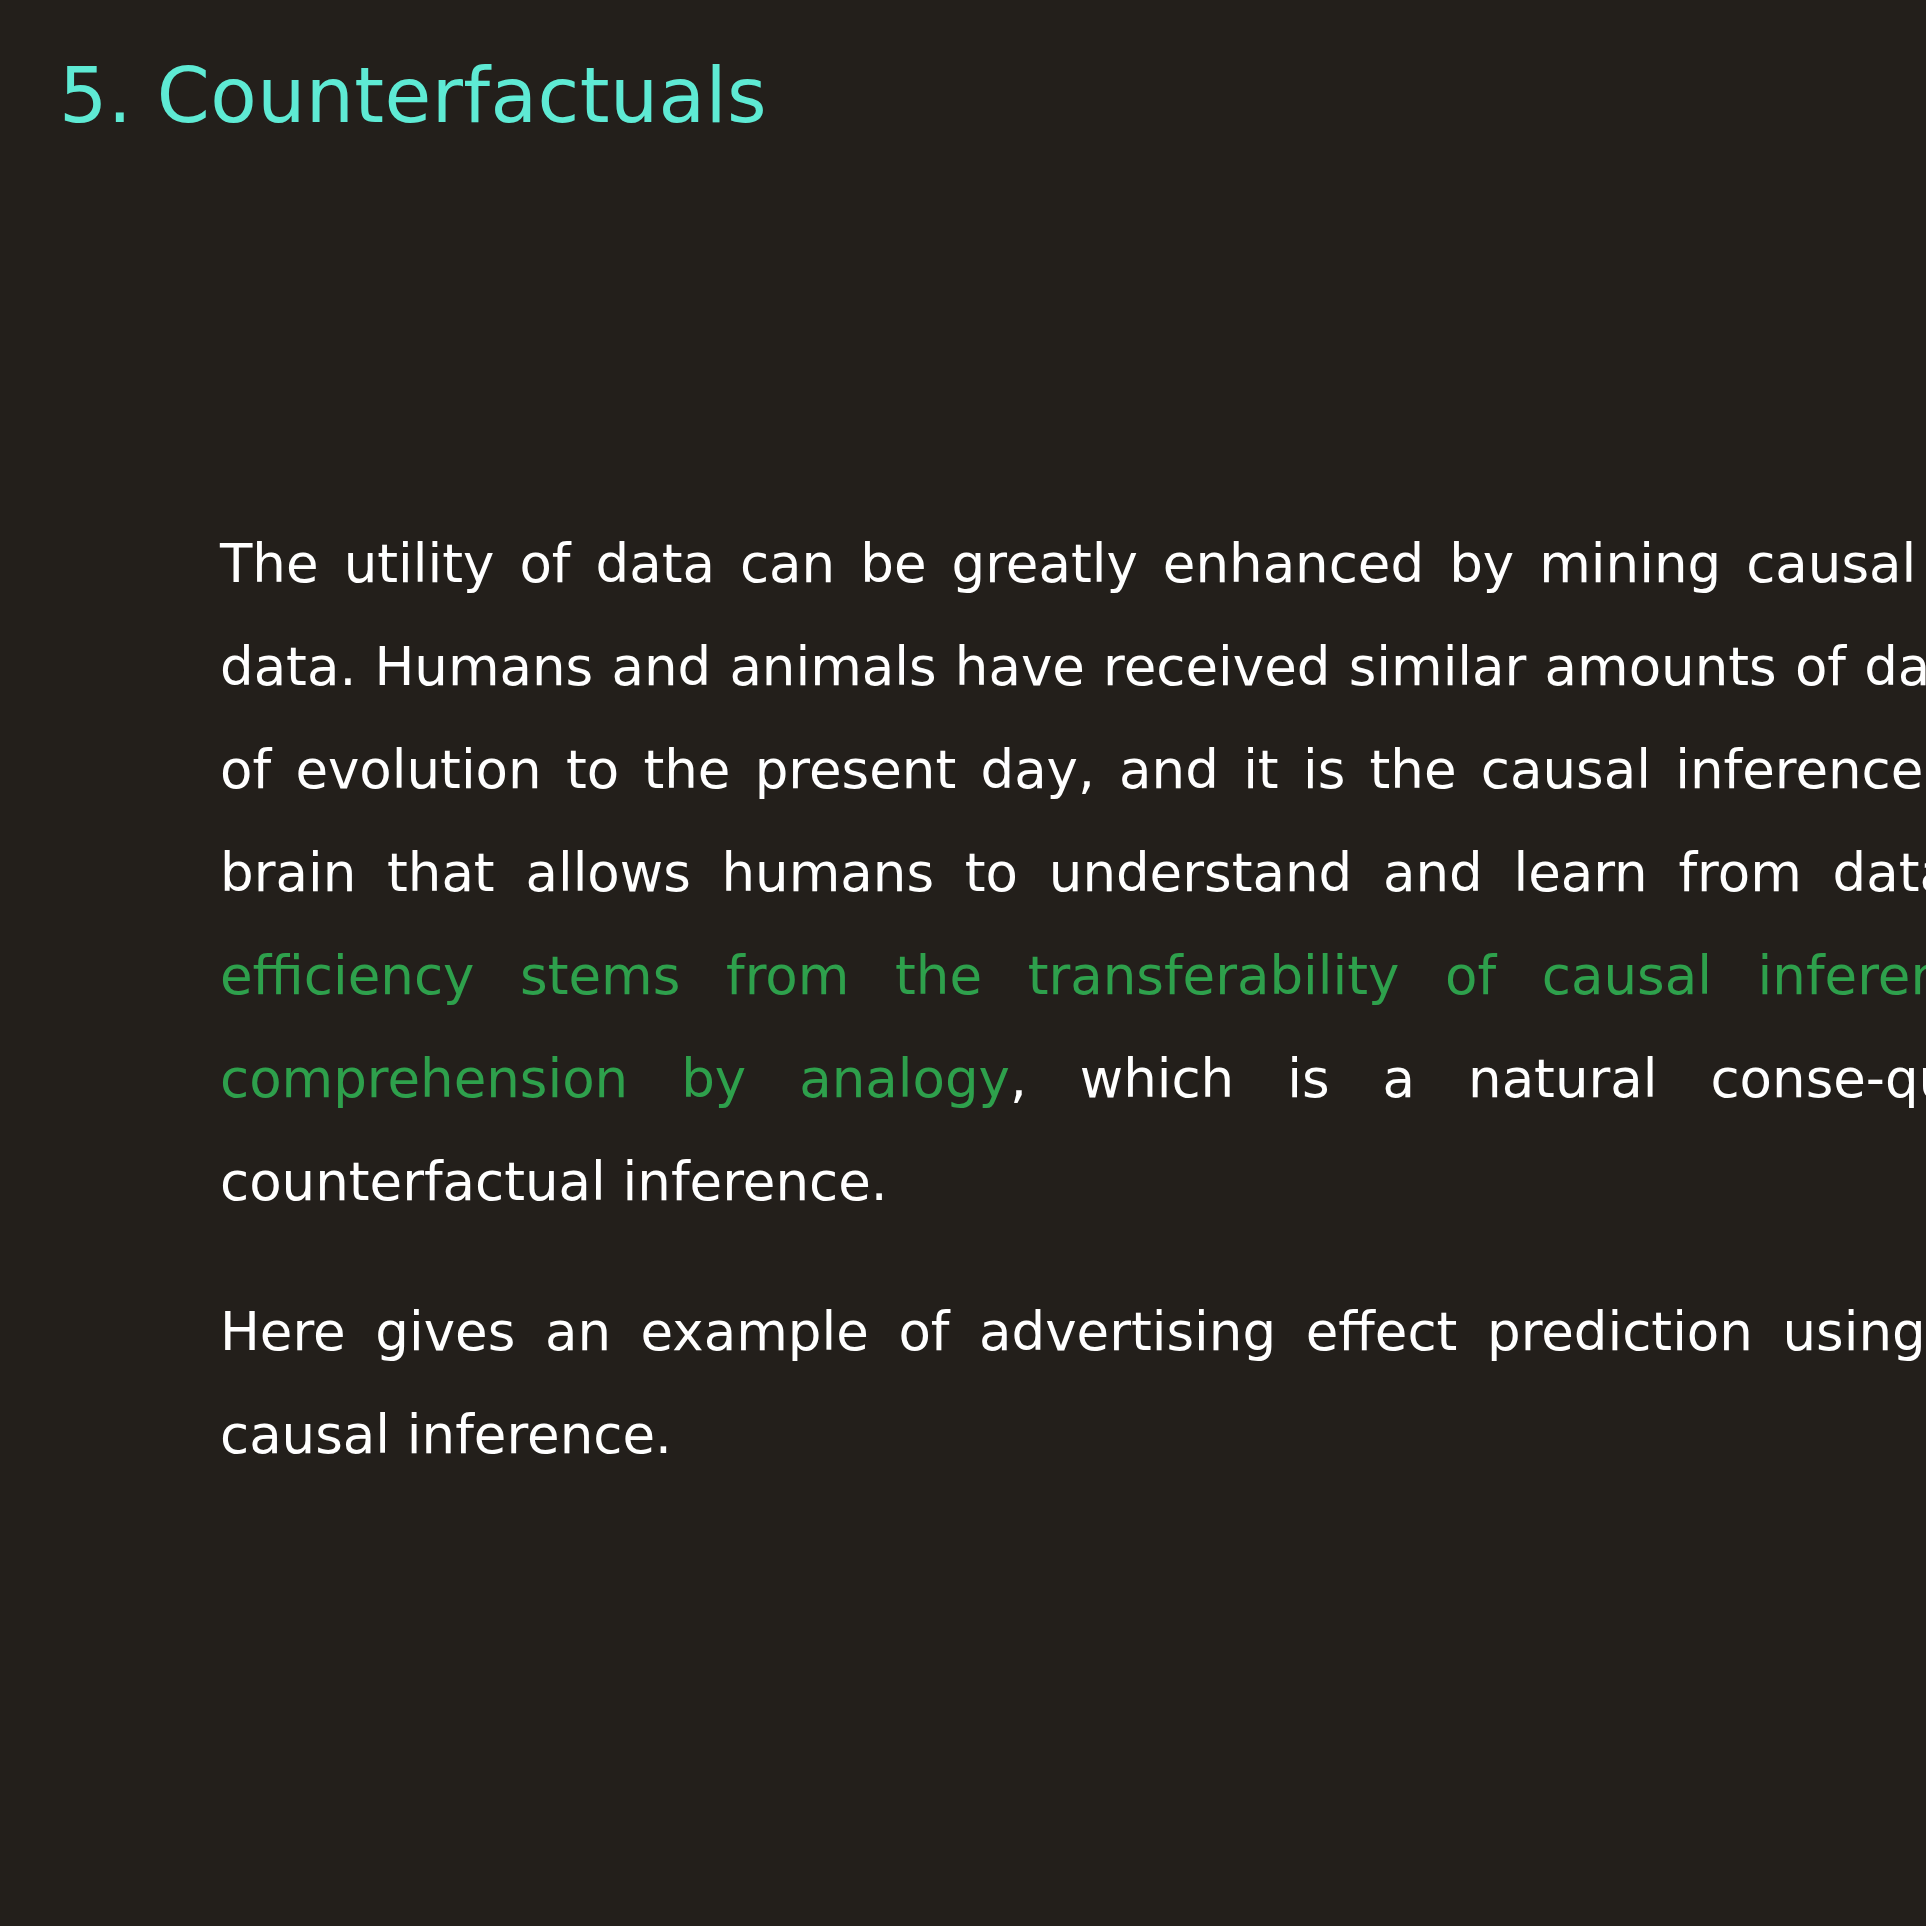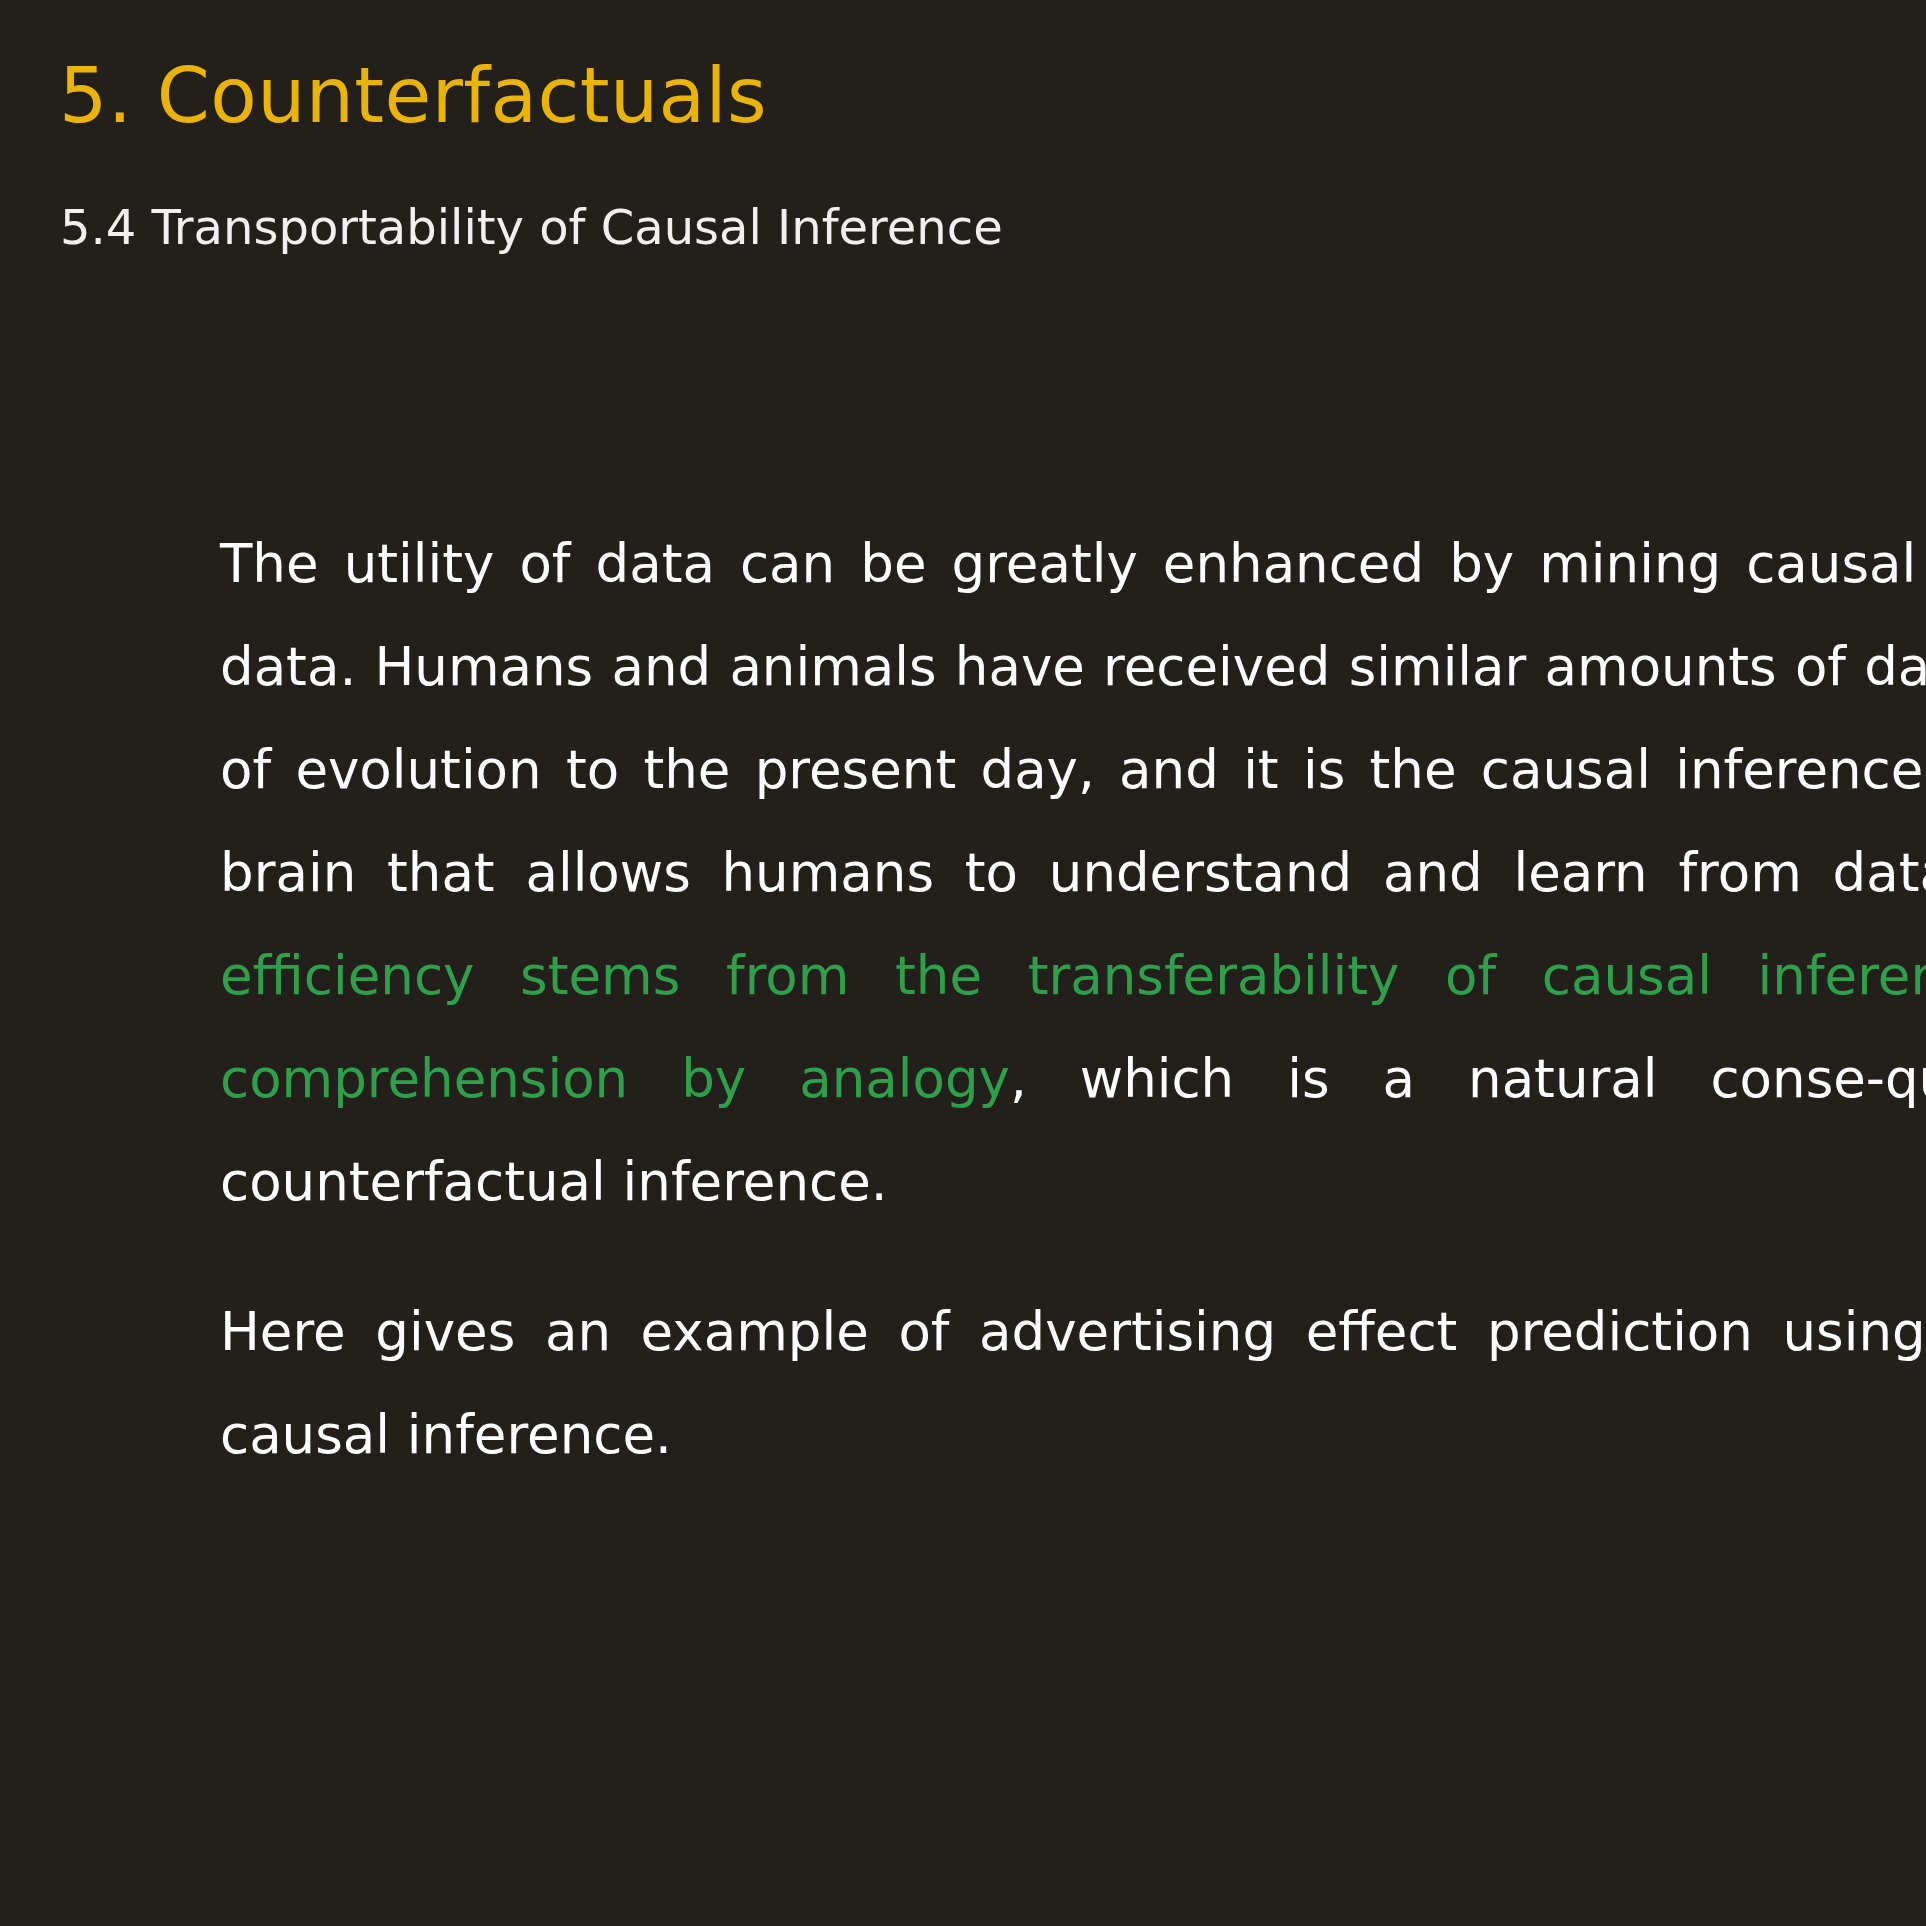--- a/index.html
+++ b/index.html
@@ -24,21 +24,21 @@
     height: 316px;
   }
   #frame-title {
     position: absolute;
     left: 59px;
     top: 58px;
     font-size: 76px;
     line-height: 1.0;
     font-weight: 400;
     letter-spacing: 0.4px;
-    color: #eab308;
+    color: #5eead4;
     white-space: nowrap;
   }
   #frame-subtitle {
     position: absolute;
     left: 60px;
     top: 203px;
     font-size: 48px;
     line-height: 1.0;
     font-weight: 400;
     color: #f2f0ee;
@@ -62,21 +62,20 @@
     hyphens: manual;
   }
   .para:last-child { margin-bottom: 0; }
   .hl-green { color: #2ea04c; }
 </style>
 </head>
 <body>
 
 <div id="slide-header">
   <div id="frame-title">5.  Counterfactuals</div>
-  <div id="frame-subtitle">5.4 Transportability of Causal Inference</div>
 </div>
 
 <div id="slide-body">
   <p class="para"><span>The utility of data can be greatly enhanced by mining causal rela-tionships from the data.  Humans and animals have received similar amounts of data since the early years of evolution to the present day, and it is the causal inference function of the human brain that allows humans to understand and learn from data more efficiently. </span><span class="hl-green">This efficiency stems from the transferability of causal inference, or the ability of comprehension by analogy</span><span>, which is a natural conse-quence of causal and counterfactual inference.</span></p>
 
   <p class="para">Here gives an example of advertising effect prediction using the transportability of causal inference.</p>
 </div>
 
 
 </body></html>

